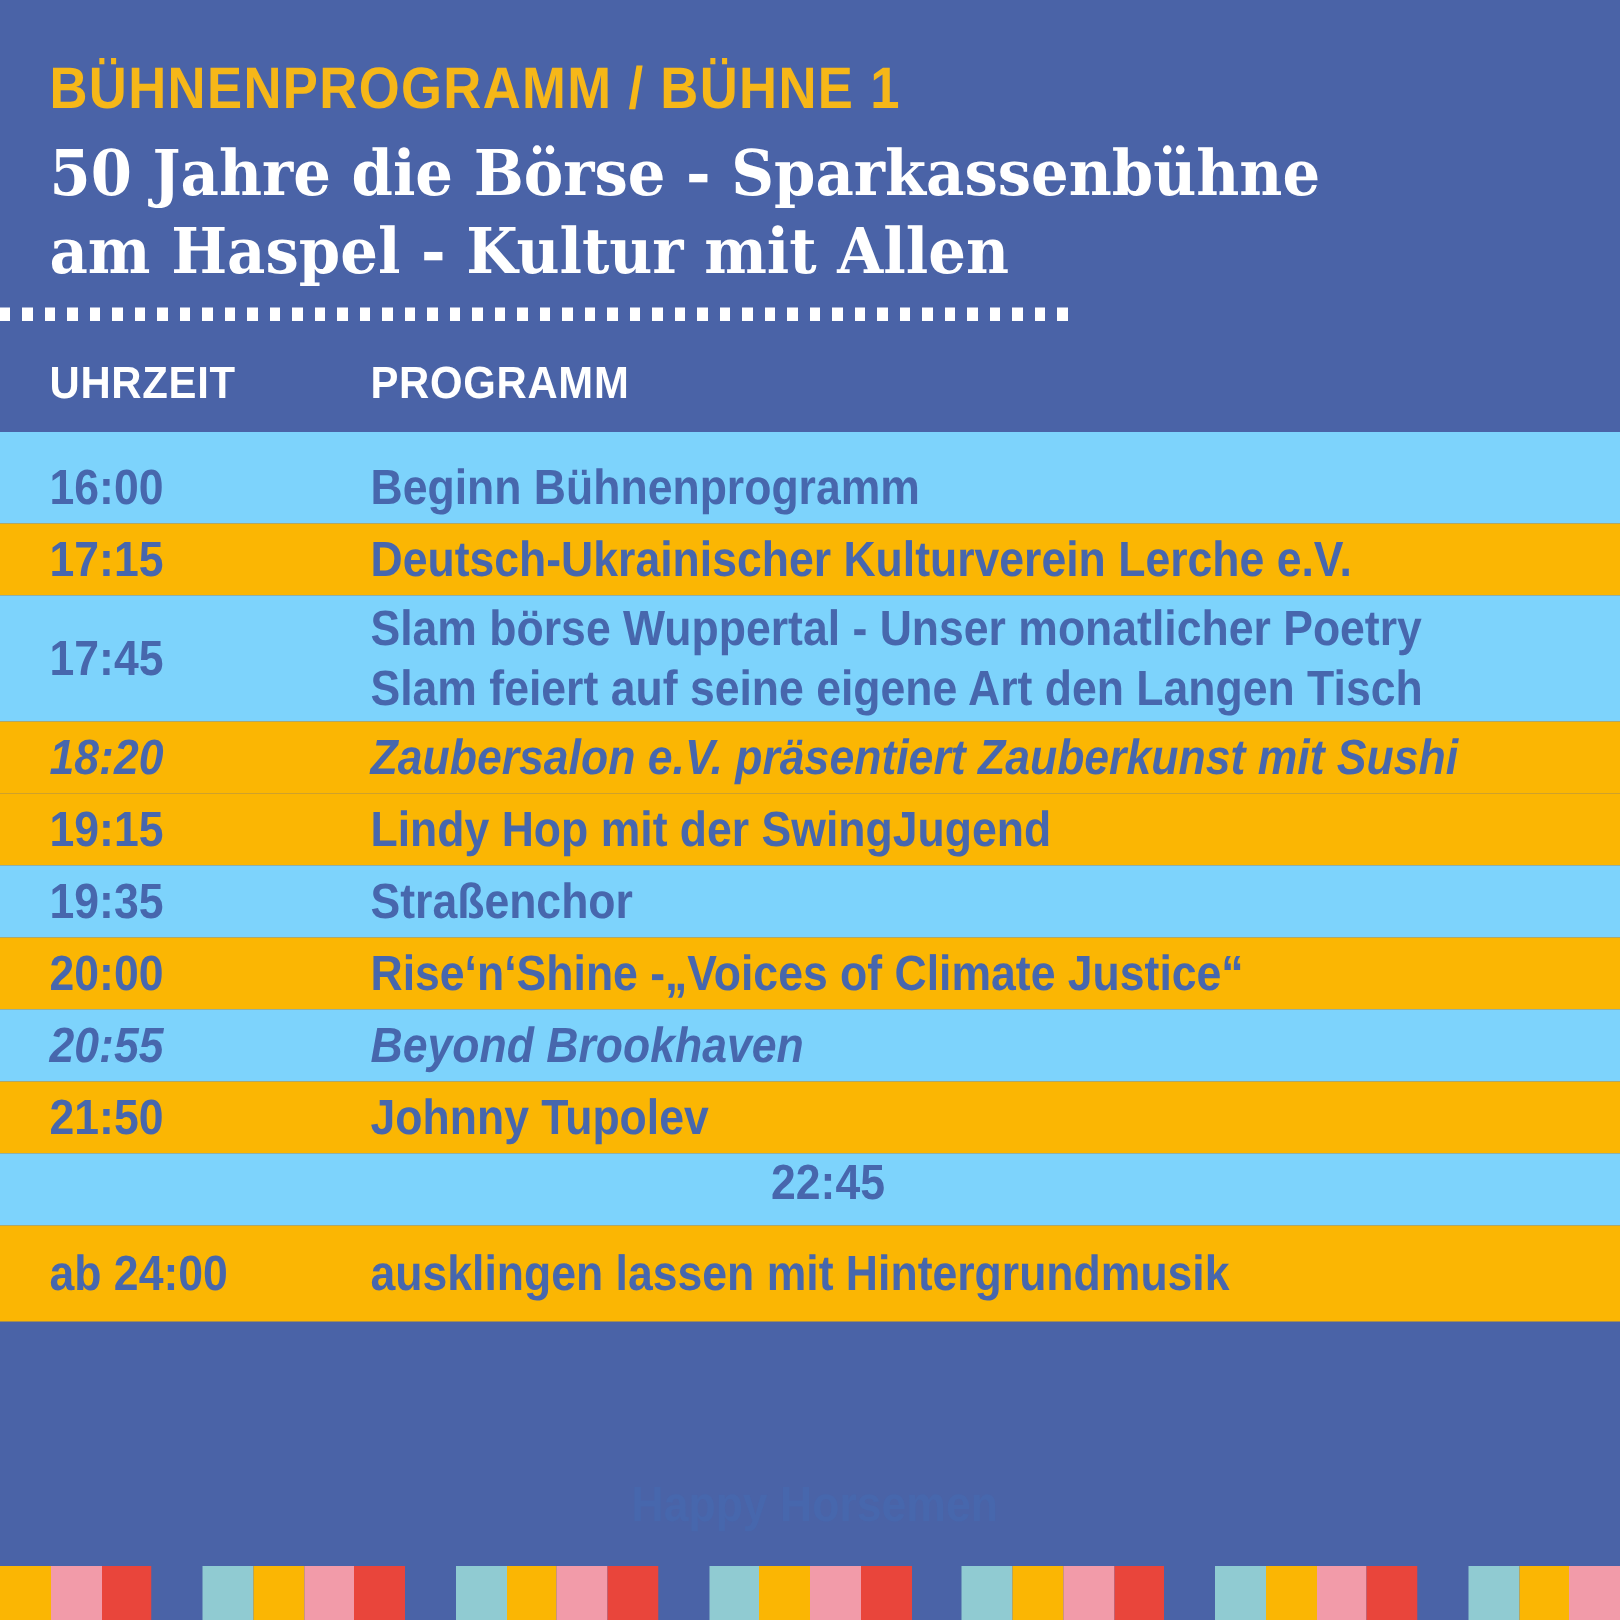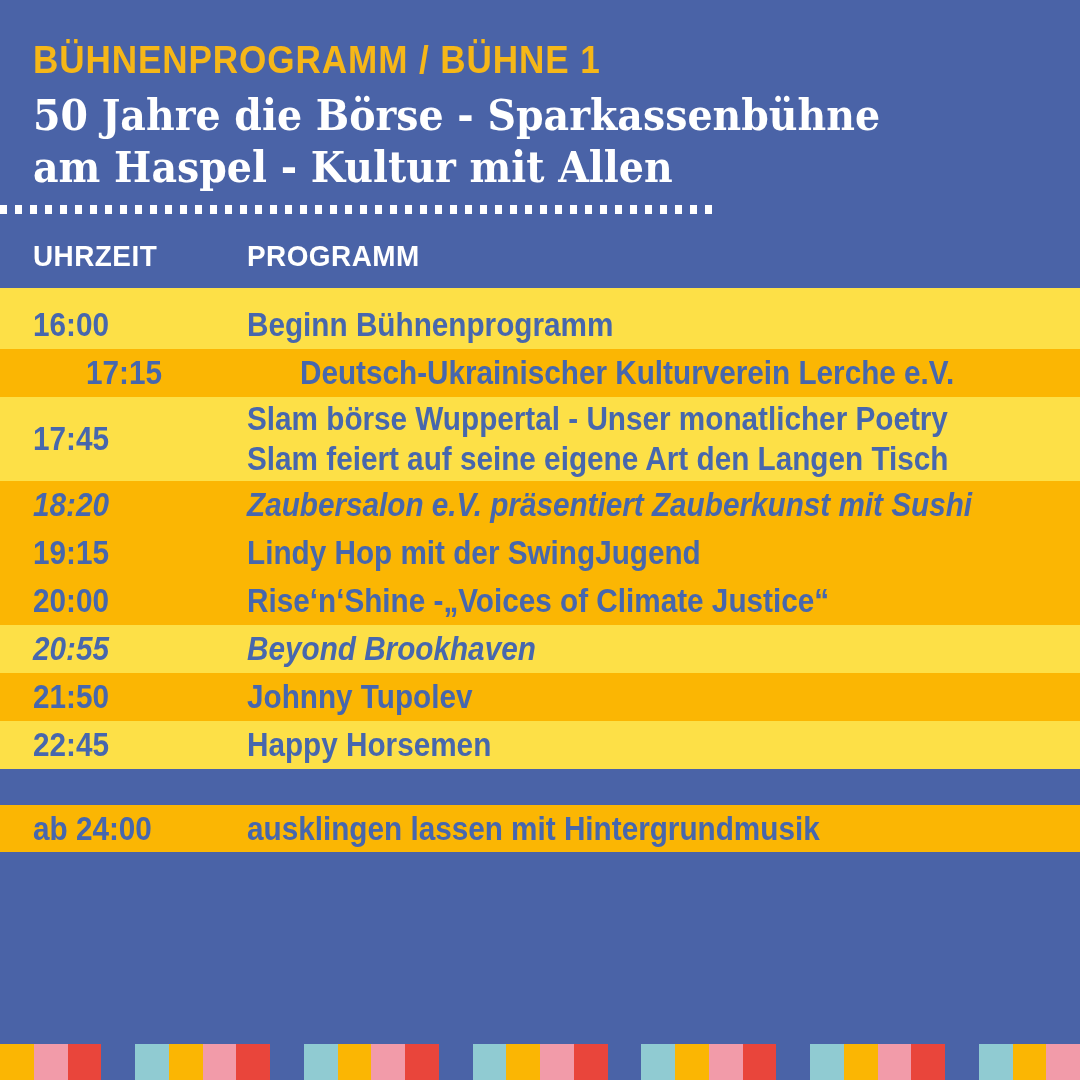--- a/index.html
+++ b/index.html
@@ -43,21 +43,21 @@
   .logo-date{
     position:absolute;left:905px;top:160px;
     font-family:"DejaVu Serif","Liberation Serif",serif;font-weight:bold;
     font-size:22px;color:#fff;letter-spacing:.5px;white-space:nowrap;
     transform:scaleX(.85);transform-origin:left top;
   }
   
   .schedule{position:absolute;left:0;top:288px;width:1080px;}
   .row{
     display:flex;align-items:center;box-sizing:border-box;
-    padding-left:33px;background:#fde047;
+    padding-left:33px;background:#7dd3fc;
   }
   .row.hl{background:var(--row-yellow,#fbb603);}
   .time-cell{
     flex:0 0 214px;font-weight:bold;font-size:33px;color:var(--text-blue,#4767ad);
     white-space:nowrap;transform:scaleX(.9);transform-origin:left center;
   }
   .program-cell{
     font-weight:bold;font-size:33px;line-height:40px;color:var(--text-blue,#4767ad);
     white-space:nowrap;transform:scaleX(.9);transform-origin:left center;
   }
@@ -81,53 +81,57 @@
   <div class="dotted"></div>
 
   <div class="colhead time">UHRZEIT</div>
   <div class="colhead program">PROGRAMM</div>
 
   <div class="schedule" id="schedule">
       <div class="row" style="height: 61px; padding-top: 12px;">
         <div class="time-cell">16:00</div>
         <div class="program-cell">Beginn Bühnenprogramm</div>
       </div>
-      <div class="row hl" style="height: 48px; justify-content: center;">
+      <div class="row hl" style="height: 48px;">
         <div class="time-cell">17:15</div>
         <div class="program-cell">Deutsch-Ukrainischer Kulturverein Lerche e.V.</div>
       </div>
       <div class="row" style="height: 84px;">
         <div class="time-cell">17:45</div>
         <div class="program-cell">Slam börse Wuppertal - Unser monatlicher Poetry<br>Slam feiert auf seine eigene Art den Langen Tisch</div>
       </div>
       <div class="row hl" style="height: 48px; font-style: italic;">
         <div class="time-cell">18:20</div>
         <div class="program-cell">Zaubersalon e.V. präsentiert Zauberkunst mit Sushi</div>
       </div>
       <div class="row hl" style="height: 48px;">
         <div class="time-cell">19:15</div>
         <div class="program-cell">Lindy Hop mit der SwingJugend</div>
       </div>
+      <div class="row" style="height: 48px;">
+        <div class="time-cell">19:35</div>
+        <div class="program-cell">Straßenchor</div>
+      </div>
       <div class="row hl" style="height: 48px;">
         <div class="time-cell">20:00</div>
         <div class="program-cell">Rise‘n‘Shine -„Voices of Climate Justice“</div>
       </div>
       <div class="row" style="height: 48px; font-style: italic;">
         <div class="time-cell">20:55</div>
         <div class="program-cell">Beyond Brookhaven</div>
       </div>
       <div class="row hl" style="height: 48px;">
         <div class="time-cell">21:50</div>
         <div class="program-cell">Johnny Tupolev</div>
       </div>
-      <div class="row" style="height: 48px;">
+      <div class="row" style="height: 48px; flex-direction: column;">
         <div class="time-cell">22:45</div>
         <div class="program-cell">Happy Horsemen</div>
       </div>
-      <div class="row hl" style="height: 47px; margin-top: 36px;">
+      <div class="row hl" style="height: 64px;">
         <div class="time-cell">ab 24:00</div>
         <div class="program-cell">ausklingen lassen mit Hintergrundmusik</div>
       </div>
     </div>
 
   <div class="strip" id="strip">
       <div class="strip-cell" style="background: rgb(251, 182, 3);"></div>
       <div class="strip-cell" style="background: rgb(242, 155, 169);"></div>
       <div class="strip-cell" style="background: rgb(233, 69, 59);"></div>
       <div class="strip-cell" style="background: rgb(74, 99, 167);"></div>

